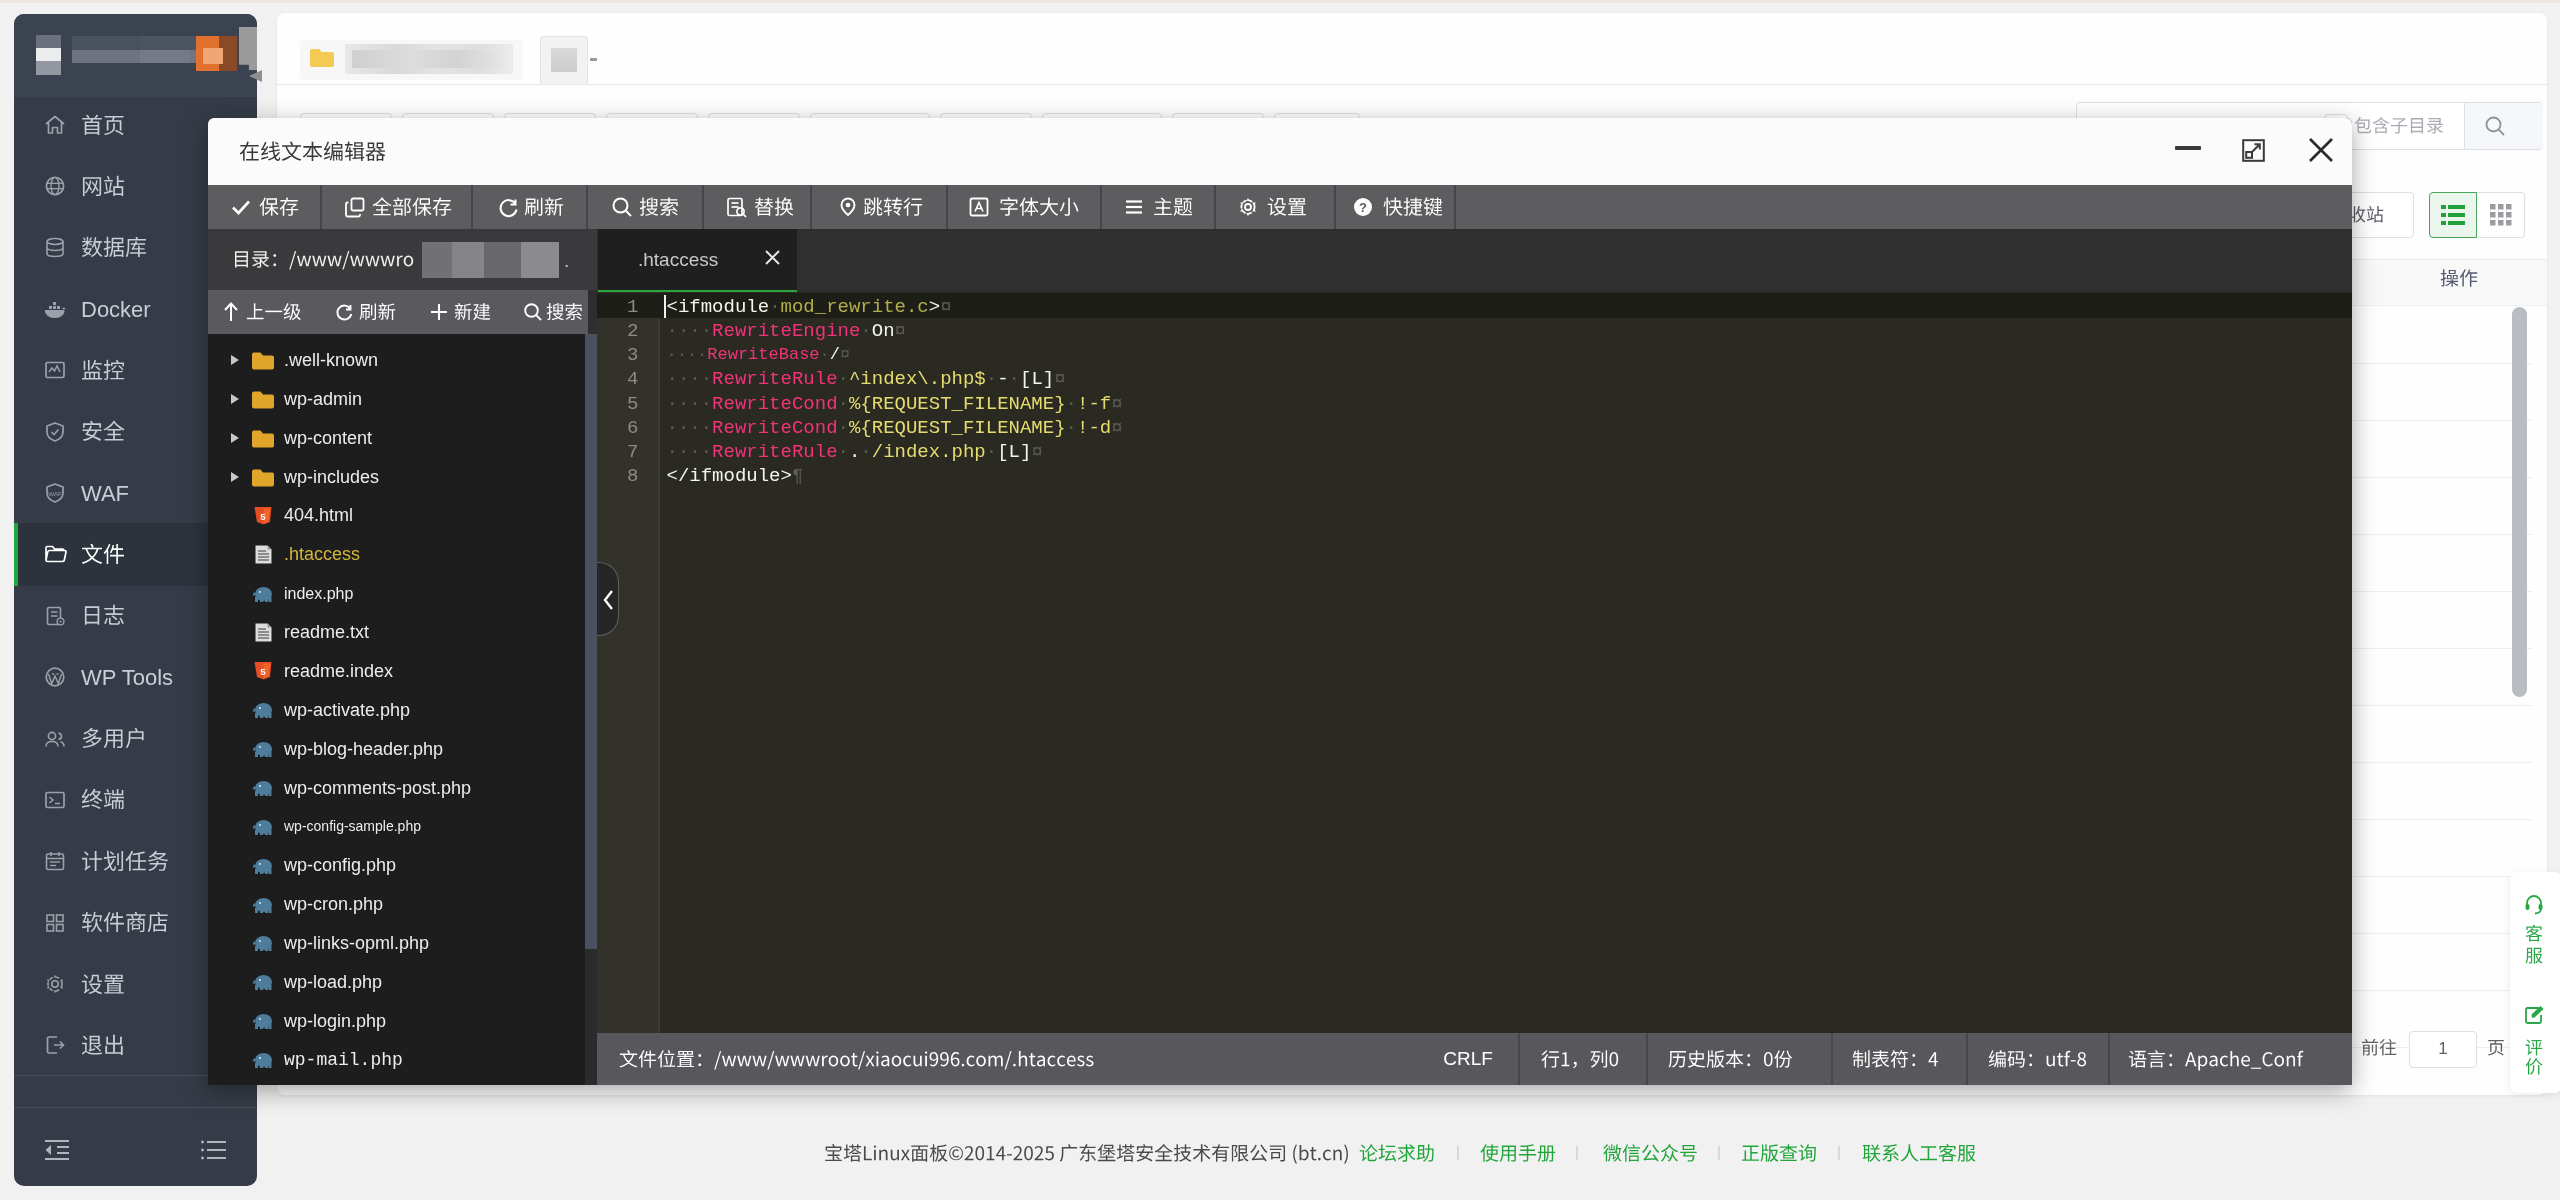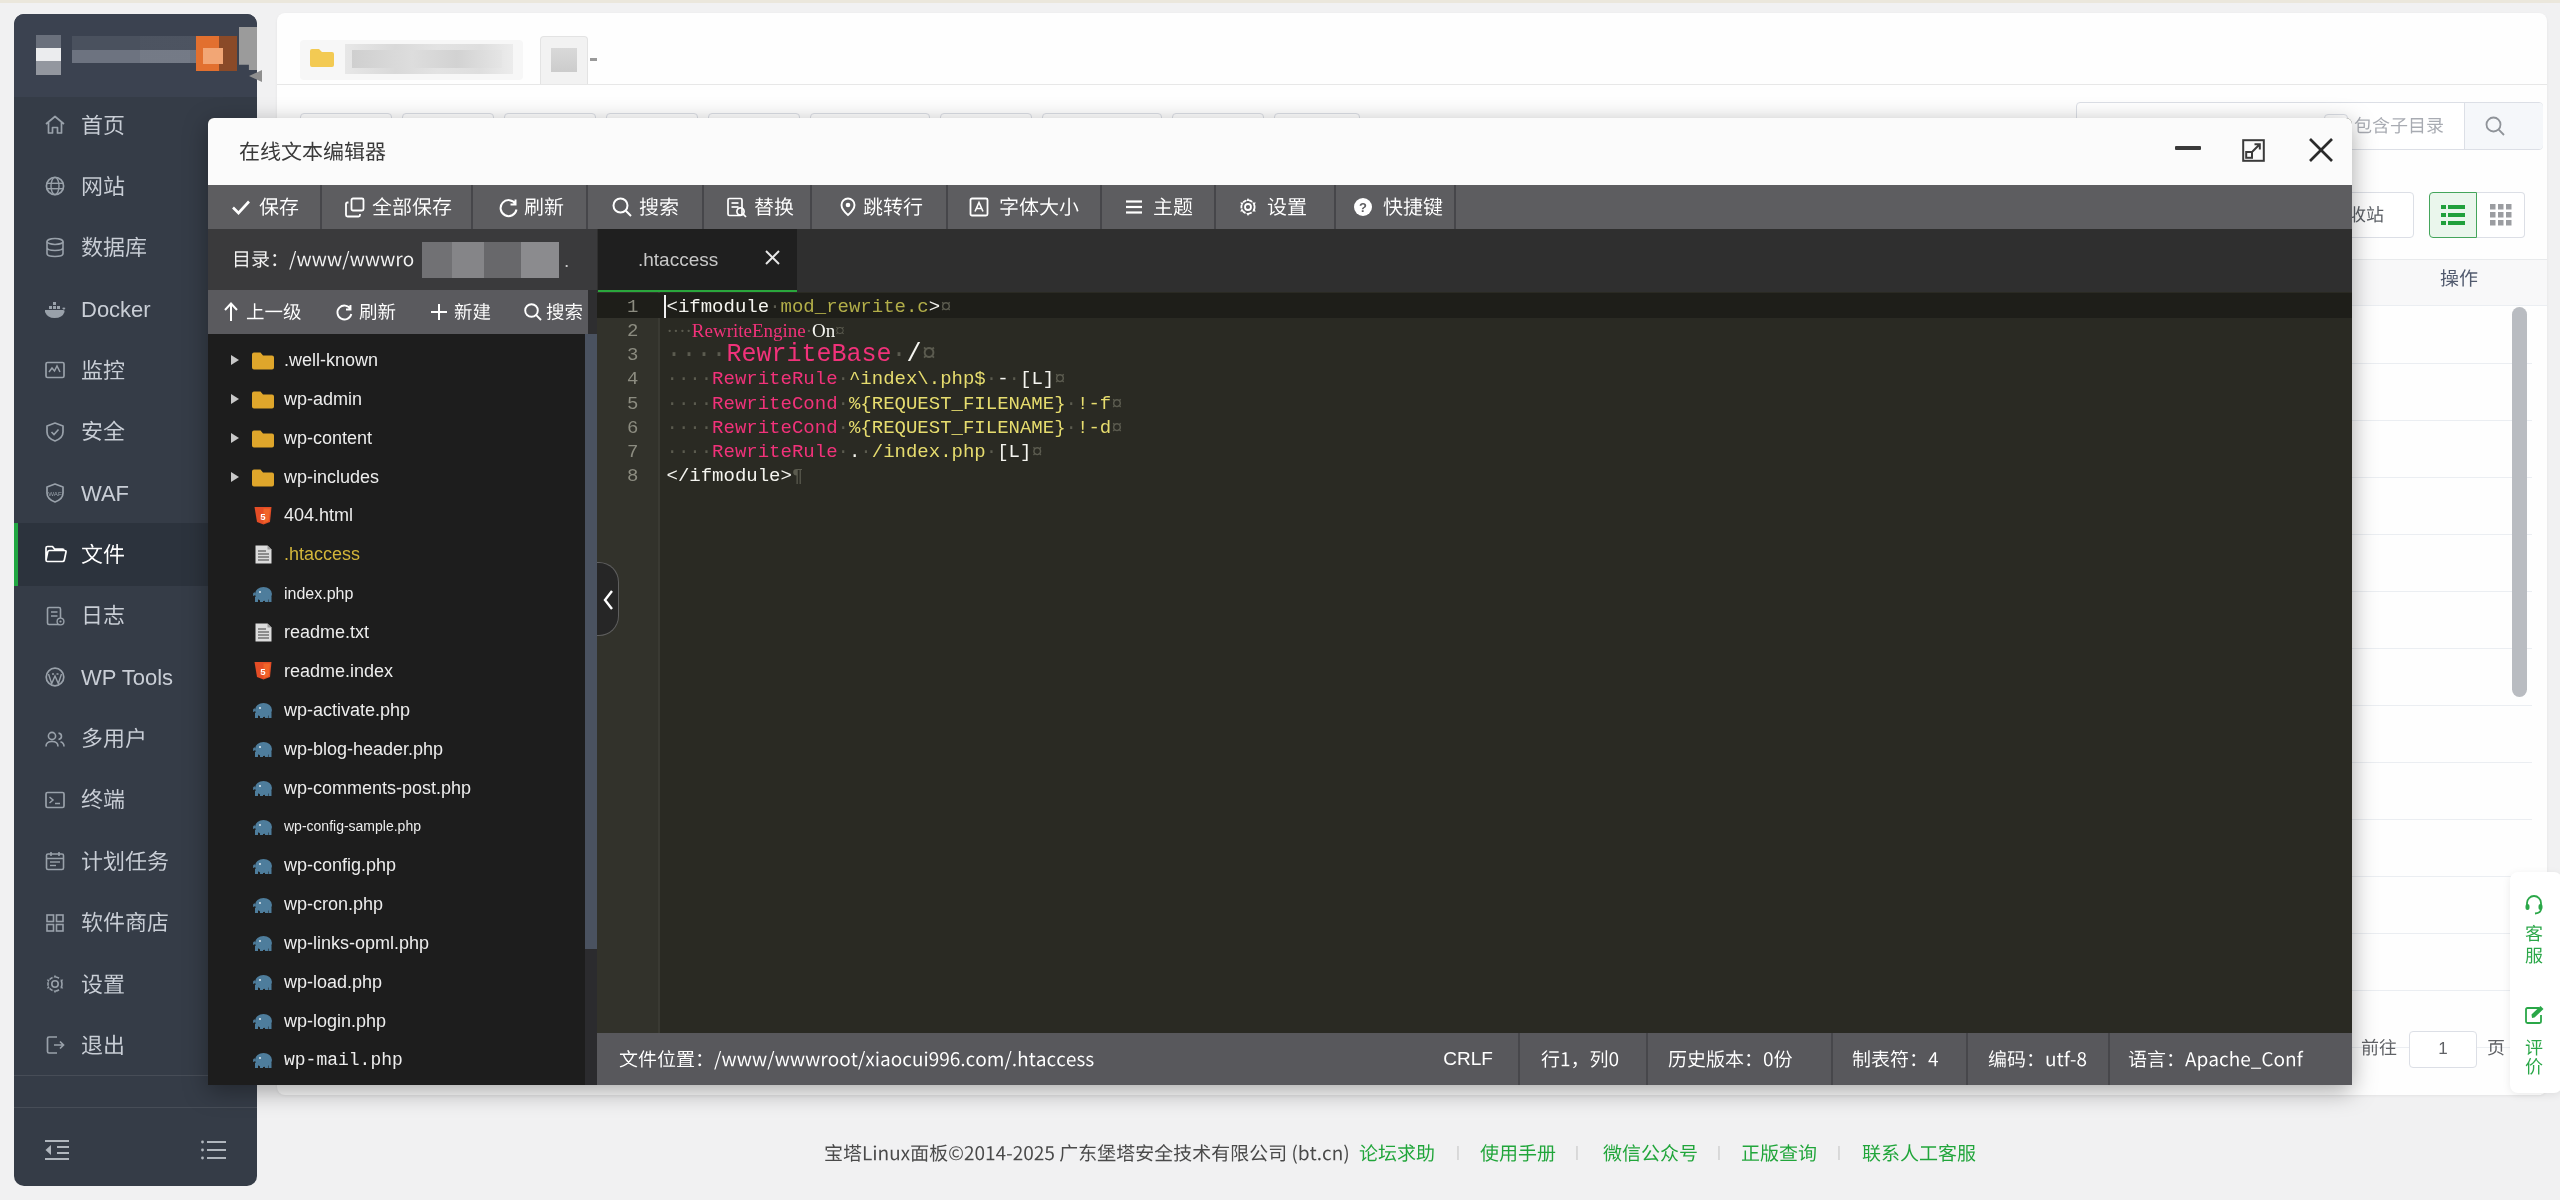--- a/index.html
+++ b/index.html
@@ -1024,22 +1024,22 @@
 <div style="position:absolute;left:664px;top:295px;width:2px;height:23px;background:#f0f0f0"></div>
 <div style="position:absolute;top:292.75px;font-family:'Liberation Mono',monospace;font-size:19px;color:#8c8c80;line-height:28.5px;white-space:pre;font-weight:normal;left:638.5px;transform:translateX(-100%);">1</div>
 <div style="position:absolute;top:316.95px;font-family:'Liberation Mono',monospace;font-size:19px;color:#8c8c80;line-height:28.5px;white-space:pre;font-weight:normal;left:638.5px;transform:translateX(-100%);">2</div>
 <div style="position:absolute;top:341.15px;font-family:'Liberation Mono',monospace;font-size:19px;color:#8c8c80;line-height:28.5px;white-space:pre;font-weight:normal;left:638.5px;transform:translateX(-100%);">3</div>
 <div style="position:absolute;top:365.35px;font-family:'Liberation Mono',monospace;font-size:19px;color:#8c8c80;line-height:28.5px;white-space:pre;font-weight:normal;left:638.5px;transform:translateX(-100%);">4</div>
 <div style="position:absolute;top:389.55px;font-family:'Liberation Mono',monospace;font-size:19px;color:#8c8c80;line-height:28.5px;white-space:pre;font-weight:normal;left:638.5px;transform:translateX(-100%);">5</div>
 <div style="position:absolute;top:413.75px;font-family:'Liberation Mono',monospace;font-size:19px;color:#8c8c80;line-height:28.5px;white-space:pre;font-weight:normal;left:638.5px;transform:translateX(-100%);">6</div>
 <div style="position:absolute;top:437.95px;font-family:'Liberation Mono',monospace;font-size:19px;color:#8c8c80;line-height:28.5px;white-space:pre;font-weight:normal;left:638.5px;transform:translateX(-100%);">7</div>
 <div style="position:absolute;top:462.15px;font-family:'Liberation Mono',monospace;font-size:19px;color:#8c8c80;line-height:28.5px;white-space:pre;font-weight:normal;left:638.5px;transform:translateX(-100%);">8</div>
 <div style="position:absolute;top:292.75px;font-family:'Liberation Mono',monospace;font-size:19px;color:#f5f5f0;line-height:28.5px;white-space:pre;font-weight:normal;left:666.5px;"><span style="color:#f5f5f0">&lt;ifmodule</span><span style="color:#5b5b4f">·</span><span style="color:#b2ae49">mod_rewrite.c</span><span style="color:#f5f5f0">&gt;</span><span style="color:#5b5b4f">¤</span></div>
-<div style="position:absolute;top:316.95px;font-family:Liberation Serif, serif;font-size:19px;color:#f5f5f0;line-height:28.5px;white-space:pre;font-weight:normal;left:666.5px;"><span style="color:#5b5b4f">····</span><span style="color:#f1327a">RewriteEngine</span><span style="color:#5b5b4f">·</span><span style="color:#f5f5f0">On</span><span style="color:#5b5b4f">¤</span></div>
-<div style="position:absolute;top:341.15px;font-family:'Liberation Mono',monospace;font-size:25px;color:#f5f5f0;line-height:28.5px;white-space:pre;font-weight:normal;left:666.5px;"><span style="color:#5b5b4f">····</span><span style="color:#f1327a">RewriteBase</span><span style="color:#5b5b4f">·</span><span style="color:#f5f5f0">/</span><span style="color:#5b5b4f">¤</span></div>
+<div style="position:absolute;top:316.95px;font-family:Liberation Mono, monospace;font-size:19px;color:#f5f5f0;line-height:28.5px;white-space:pre;font-weight:normal;left:666.5px;"><span style="color:#5b5b4f">····</span><span style="color:#f1327a">RewriteEngine</span><span style="color:#5b5b4f">·</span><span style="color:#f5f5f0">On</span><span style="color:#5b5b4f">¤</span></div>
+<div style="position:absolute;top:341.15px;font-family:'Liberation Mono',monospace;font-size:17px;color:#f5f5f0;line-height:28.5px;white-space:pre;font-weight:normal;left:666.5px;"><span style="color:#5b5b4f">····</span><span style="color:#f1327a">RewriteBase</span><span style="color:#5b5b4f">·</span><span style="color:#f5f5f0">/</span><span style="color:#5b5b4f">¤</span></div>
 <div style="position:absolute;top:365.35px;font-family:'Liberation Mono',monospace;font-size:19px;color:#f5f5f0;line-height:28.5px;white-space:pre;font-weight:normal;left:666.5px;"><span style="color:#5b5b4f">····</span><span style="color:#f1327a">RewriteRule</span><span style="color:#5b5b4f">·</span><span style="color:#e6dc6e">^index\.php$</span><span style="color:#5b5b4f">·</span><span style="color:#f5f5f0">-</span><span style="color:#5b5b4f">·</span><span style="color:#f5f5f0">[L]</span><span style="color:#5b5b4f">¤</span></div>
 <div style="position:absolute;top:389.55px;font-family:'Liberation Mono',monospace;font-size:19px;color:#f5f5f0;line-height:28.5px;white-space:pre;font-weight:normal;left:666.5px;"><span style="color:#5b5b4f">····</span><span style="color:#f1327a">RewriteCond</span><span style="color:#5b5b4f">·</span><span style="color:#e6dc6e">%{REQUEST_FILENAME}</span><span style="color:#5b5b4f">·</span><span style="color:#e6dc6e">!-f</span><span style="color:#5b5b4f">¤</span></div>
 <div style="position:absolute;top:413.75px;font-family:'Liberation Mono',monospace;font-size:19px;color:#f5f5f0;line-height:28.5px;white-space:pre;font-weight:normal;left:666.5px;"><span style="color:#5b5b4f">····</span><span style="color:#f1327a">RewriteCond</span><span style="color:#5b5b4f">·</span><span style="color:#e6dc6e">%{REQUEST_FILENAME}</span><span style="color:#5b5b4f">·</span><span style="color:#e6dc6e">!-d</span><span style="color:#5b5b4f">¤</span></div>
 <div style="position:absolute;top:437.95px;font-family:'Liberation Mono',monospace;font-size:19px;color:#f5f5f0;line-height:28.5px;white-space:pre;font-weight:normal;left:666.5px;"><span style="color:#5b5b4f">····</span><span style="color:#f1327a">RewriteRule</span><span style="color:#5b5b4f">·</span><span style="color:#f5f5f0">.</span><span style="color:#5b5b4f">·</span><span style="color:#e6dc6e">/index.php</span><span style="color:#5b5b4f">·</span><span style="color:#f5f5f0">[L]</span><span style="color:#5b5b4f">¤</span></div>
 <div style="position:absolute;top:462.15px;font-family:'Liberation Mono',monospace;font-size:19px;color:#f5f5f0;line-height:28.5px;white-space:pre;font-weight:normal;left:666.5px;"><span style="color:#f5f5f0">&lt;/ifmodule&gt;</span><span style="color:#5b5b4f">¶</span></div>
 <div style="position:absolute;left:597px;top:1033px;width:1755px;height:52px;background:#58585c"></div>
 <div style="position:absolute;left:1518px;top:1033px;width:1.5px;height:52px;background:#47474b"></div>
 <div style="position:absolute;left:1646px;top:1033px;width:1.5px;height:52px;background:#47474b"></div>
 <div style="position:absolute;left:1831px;top:1033px;width:1.5px;height:52px;background:#47474b"></div>
 <div style="position:absolute;left:1966px;top:1033px;width:1.5px;height:52px;background:#47474b"></div>

